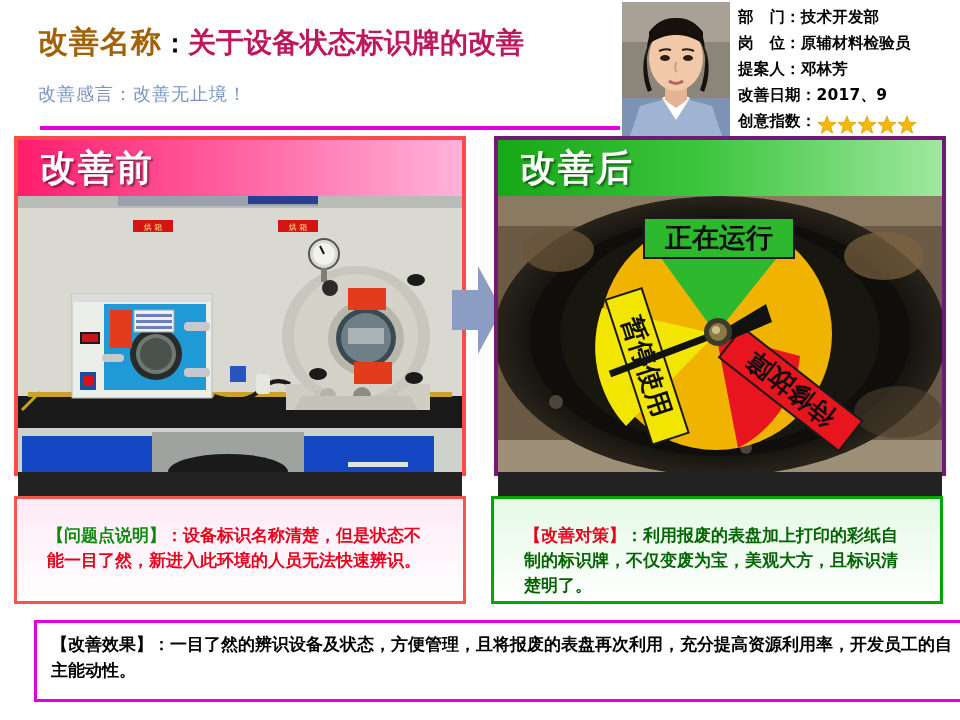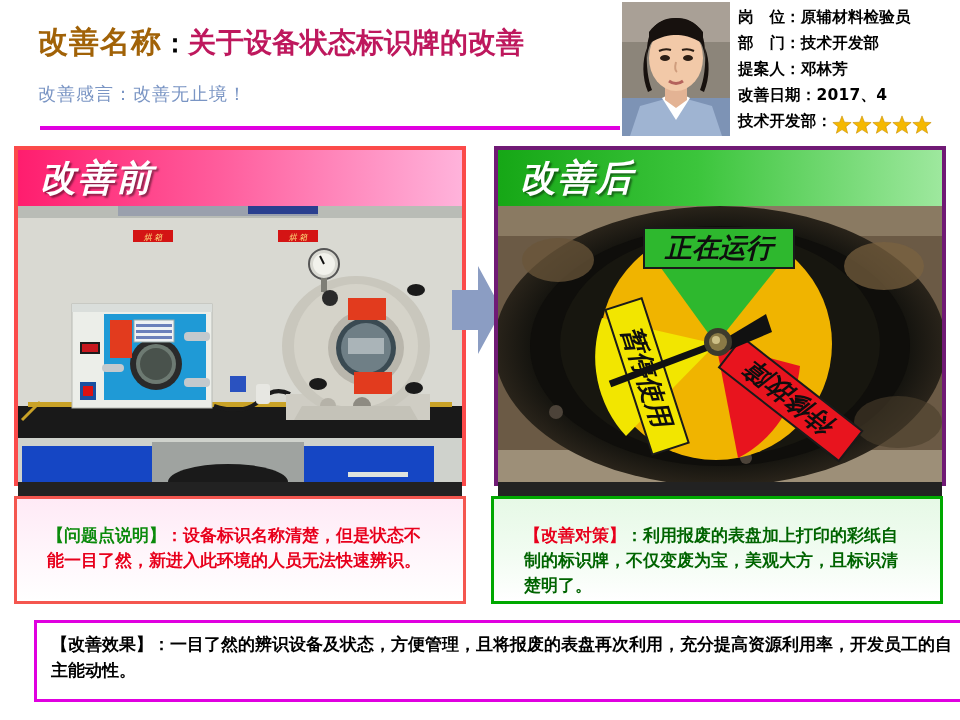--- a/index.html
+++ b/index.html
@@ -93,25 +93,24 @@
   }
   .star {
     display: inline-block;
     width: 20px; height: 20px;
     vertical-align: middle;
   }
 
   
   .panel {
     position: absolute;
-    top: 146px;
+    top: 136px;
     width: 452px;
     height: 340px;
     box-sizing: border-box;
-    font-style: italic;
   }
   .panel.before { left: 14px;  border: 4px solid #fb4a4a; }
   .panel.after  { left: 494px; border: 4px solid #701a75; }
 
   .panel-head {
     position: relative;
     height: 56px;
   }
   .panel.before .panel-head {
     background: linear-gradient(to right, #ff1d6e 0%, #ff5c9c 45%, #ffb3db 100%);
@@ -230,33 +229,33 @@
       <path d="M37 49 q6 -3 12 -1" stroke="#2b1d14" stroke-width="2" fill="none"></path>
       <path d="M60 48 q6 -2 12 1" stroke="#2b1d14" stroke-width="2" fill="none"></path>
 
       <path d="M54 60 q-2 8 1 10" stroke="#cf9d7d" stroke-width="2" fill="none"></path>
       <path d="M47 79 q7 5 14 0" stroke="#b4635c" stroke-width="3" fill="none"></path>
     </svg>
   </div>
 
   <div class="info">
     <div class="info-row">
+      <span>部　门：</span><span>技术开发部</span>
+    </div>
+    <div class="info-row">
       <span>岗　位：</span><span>原辅材料检验员</span>
-    </div>
-    <div class="info-row">
-      <span>部　门：</span><span>技术开发部</span>
     </div>
     <div class="info-row">
       <span>提案人：</span><span>邓林芳</span>
     </div>
     <div class="info-row">
-      <span>改善日期：</span><span>2017、4</span>
+      <span>改善日期：</span><span>2017、9</span>
     </div>
     <div class="info-row">
-      <span>技术开发部：</span><span class="stars" id="stars"><svg class="star" viewBox="0 0 20 20">
+      <span>创意指数：</span><span class="stars" id="stars"><svg class="star" viewBox="0 0 20 20">
             <polygon points="10.00,0.90 12.41,7.18 19.13,7.53 13.90,11.77 15.64,18.27 10.00,14.60 4.36,18.27 6.10,11.77 0.87,7.53 7.59,7.18" fill="#f5b800" stroke="#c98f00" stroke-width="0.6"></polygon>
           </svg><svg class="star" viewBox="0 0 20 20">
             <polygon points="10.00,0.90 12.41,7.18 19.13,7.53 13.90,11.77 15.64,18.27 10.00,14.60 4.36,18.27 6.10,11.77 0.87,7.53 7.59,7.18" fill="#f5b800" stroke="#c98f00" stroke-width="0.6"></polygon>
           </svg><svg class="star" viewBox="0 0 20 20">
             <polygon points="10.00,0.90 12.41,7.18 19.13,7.53 13.90,11.77 15.64,18.27 10.00,14.60 4.36,18.27 6.10,11.77 0.87,7.53 7.59,7.18" fill="#f5b800" stroke="#c98f00" stroke-width="0.6"></polygon>
           </svg><svg class="star" viewBox="0 0 20 20">
             <polygon points="10.00,0.90 12.41,7.18 19.13,7.53 13.90,11.77 15.64,18.27 10.00,14.60 4.36,18.27 6.10,11.77 0.87,7.53 7.59,7.18" fill="#f5b800" stroke="#c98f00" stroke-width="0.6"></polygon>
           </svg><svg class="star" viewBox="0 0 20 20">
             <polygon points="10.00,0.90 12.41,7.18 19.13,7.53 13.90,11.77 15.64,18.27 10.00,14.60 4.36,18.27 6.10,11.77 0.87,7.53 7.59,7.18" fill="#f5b800" stroke="#c98f00" stroke-width="0.6"></polygon>
           </svg></span>

